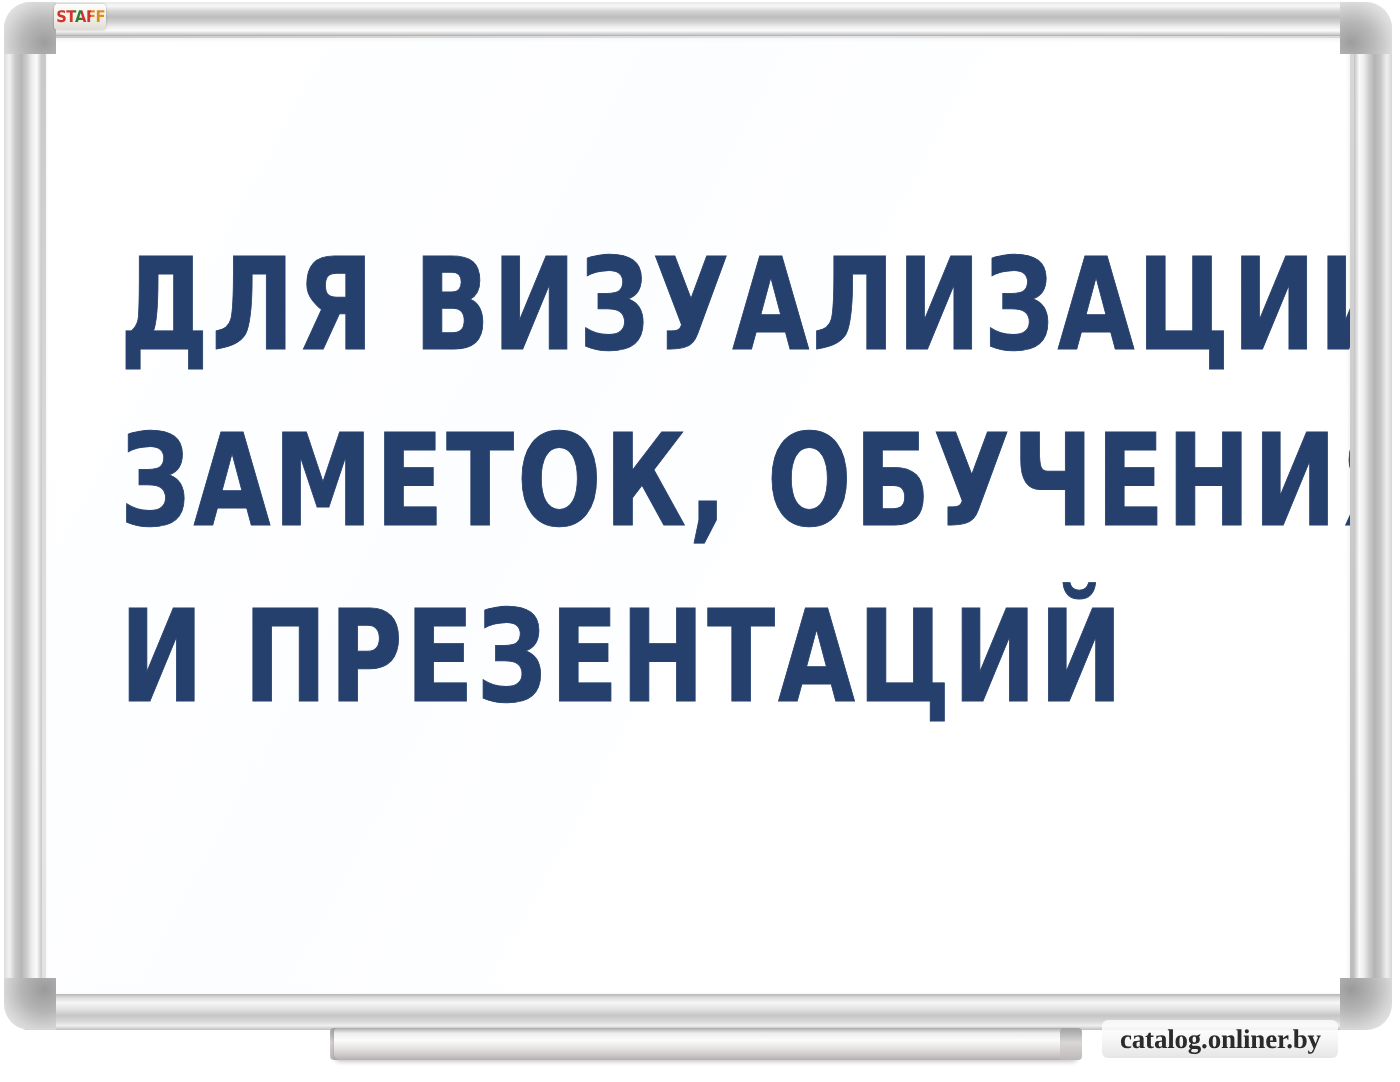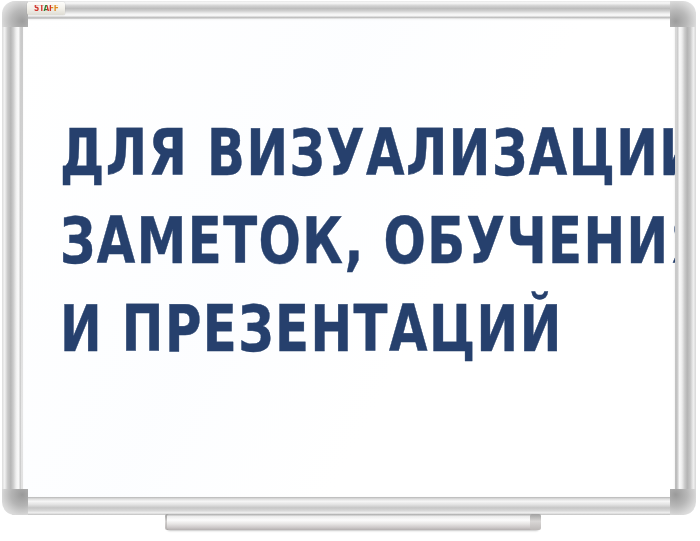--- a/index.html
+++ b/index.html
@@ -170,21 +170,21 @@
         rgba(250,252,255,0.55) 38%,
         rgba(255,255,255,0) 62%);
     pointer-events: none;
   }
 
   
   #staff-label {
     position: absolute;
     left: 25px;
     top: 1px;
-    width: 38px;
+    width: 26px;
     height: 13px;
     border-radius: 2px;
     background: linear-gradient(to bottom, #fdfdfb 0%, #f3f1ea 50%, #dedcd4 100%);
     box-shadow: 0 0 1px rgba(0,0,0,0.35);
     display: flex;
     align-items: center;
     justify-content: center;
     overflow: hidden;
   }
   #staff-label-text {
@@ -308,14 +308,17 @@
     <div id="staff-label">
       <span id="staff-label-text">STAFF</span>
     </div>
 
     <div class="tray-end" id="tray-end-left"></div>
     <div id="marker-tray"></div>
     <div class="tray-end" id="tray-end-right"></div>
 
   </div>
 
+  <div id="watermark">
+    <span id="watermark-text">catalog.onliner.by</span>
+  </div>
 
 </div>
 
 </body></html>

